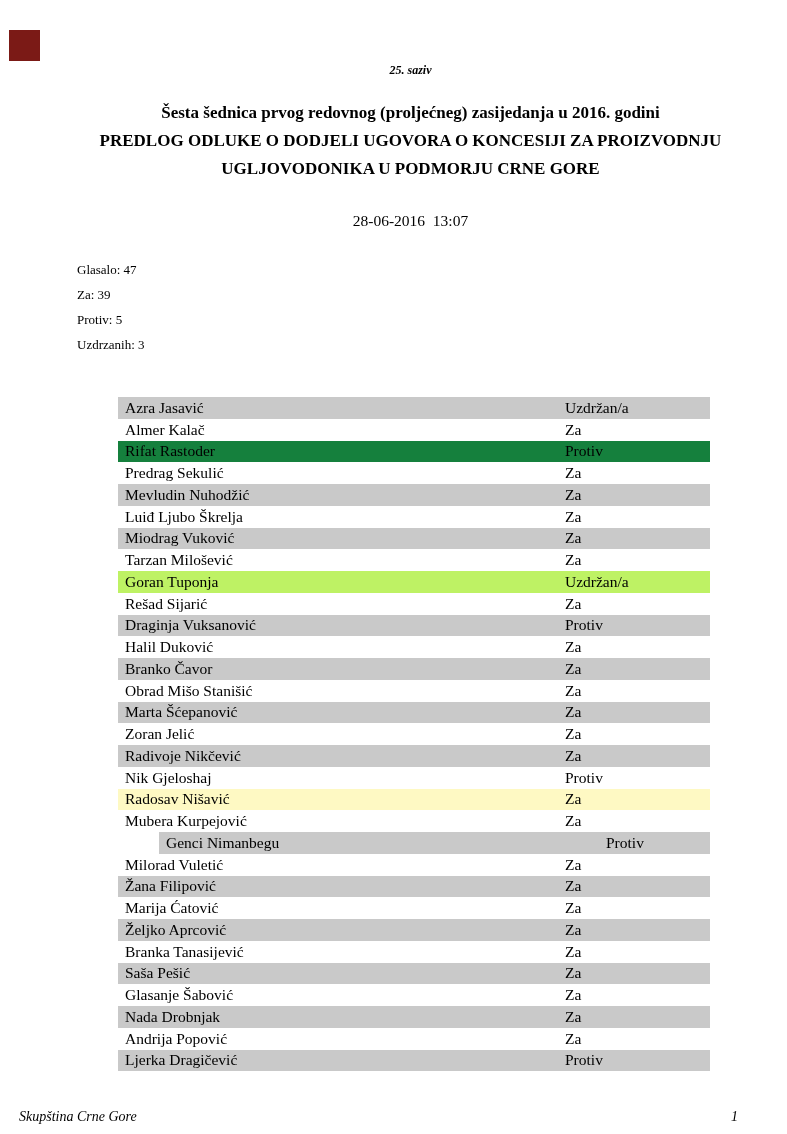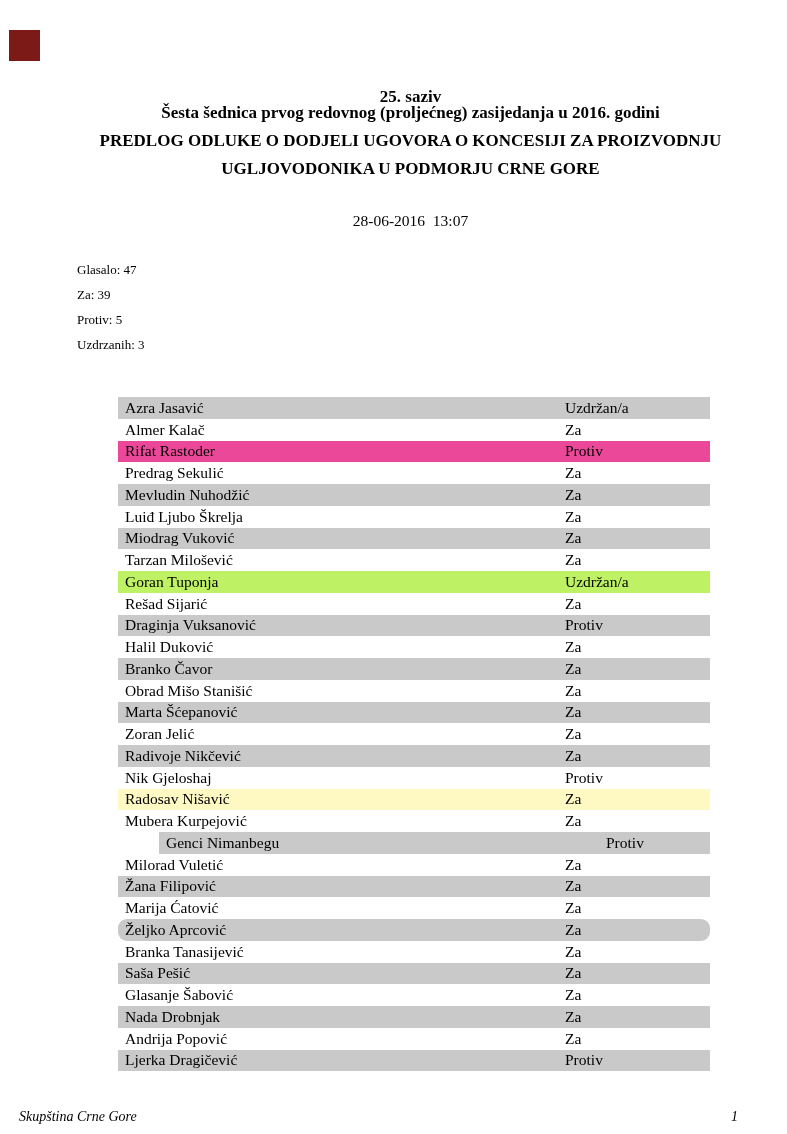--- a/index.html
+++ b/index.html
@@ -14,21 +14,21 @@
   .page { position:absolute; left:0; top:0; width:787px; height:1134px; background:#ffffff; }
 
   .corner-marker {
     position:absolute; left:9px; top:30px; width:31px; height:31px;
   }
 
   .hline {
     position:absolute; left:34px; right:0;
     text-align:center; white-space:pre;
   }
-  .hl1 { top:87px;  font-size:17px; font-weight:bold; }
+  .hl1 { top:63px;  font-size:12px; font-weight:bold;font-style:italic; }
   .hl2 { top:103px; font-size:17px; font-weight:bold; }
   .hl3 { top:131px; font-size:17px; font-weight:bold; }
   .hl4 { top:159px; font-size:17px; font-weight:bold; }
   .hl5 { top:189px; font-size:15.5px; }
   .hl6 { top:212px; font-size:15.5px; }
 
   .summary {
     position:absolute; left:77px; top:257px;
     font-size:13px; line-height:25px;
   }
@@ -77,21 +77,21 @@
   <div class="trow" style="background: rgb(201, 201, 201);">
     <span class="name">Azra Jasavić</span>
     <span class="vote">Uzdržan/a</span>
   </div>
 
   <div class="trow">
     <span class="name">Almer Kalač</span>
     <span class="vote">Za</span>
   </div>
 
-  <div class="trow" style="background: #ec4899;">
+  <div class="trow" style="background: #15803d;">
     <span class="name">Rifat Rastoder</span>
     <span class="vote">Protiv</span>
   </div>
 
   <div class="trow">
     <span class="name">Predrag Sekulić</span>
     <span class="vote">Za</span>
   </div>
 
   <div class="trow" style="background: rgb(201, 201, 201);">
@@ -187,21 +187,21 @@
   <div class="trow" style="background: rgb(201, 201, 201);">
     <span class="name">Žana Filipović</span>
     <span class="vote">Za</span>
   </div>
 
   <div class="trow">
     <span class="name">Marija Ćatović</span>
     <span class="vote">Za</span>
   </div>
 
-  <div class="trow" style="background: rgb(201, 201, 201); border-radius: 9px;">
+  <div class="trow" style="background: rgb(201, 201, 201);">
     <span class="name">Željko Aprcović</span>
     <span class="vote">Za</span>
   </div>
 
   <div class="trow">
     <span class="name">Branka Tanasijević</span>
     <span class="vote">Za</span>
   </div>
 
   <div class="trow" style="background: rgb(201, 201, 201);">

